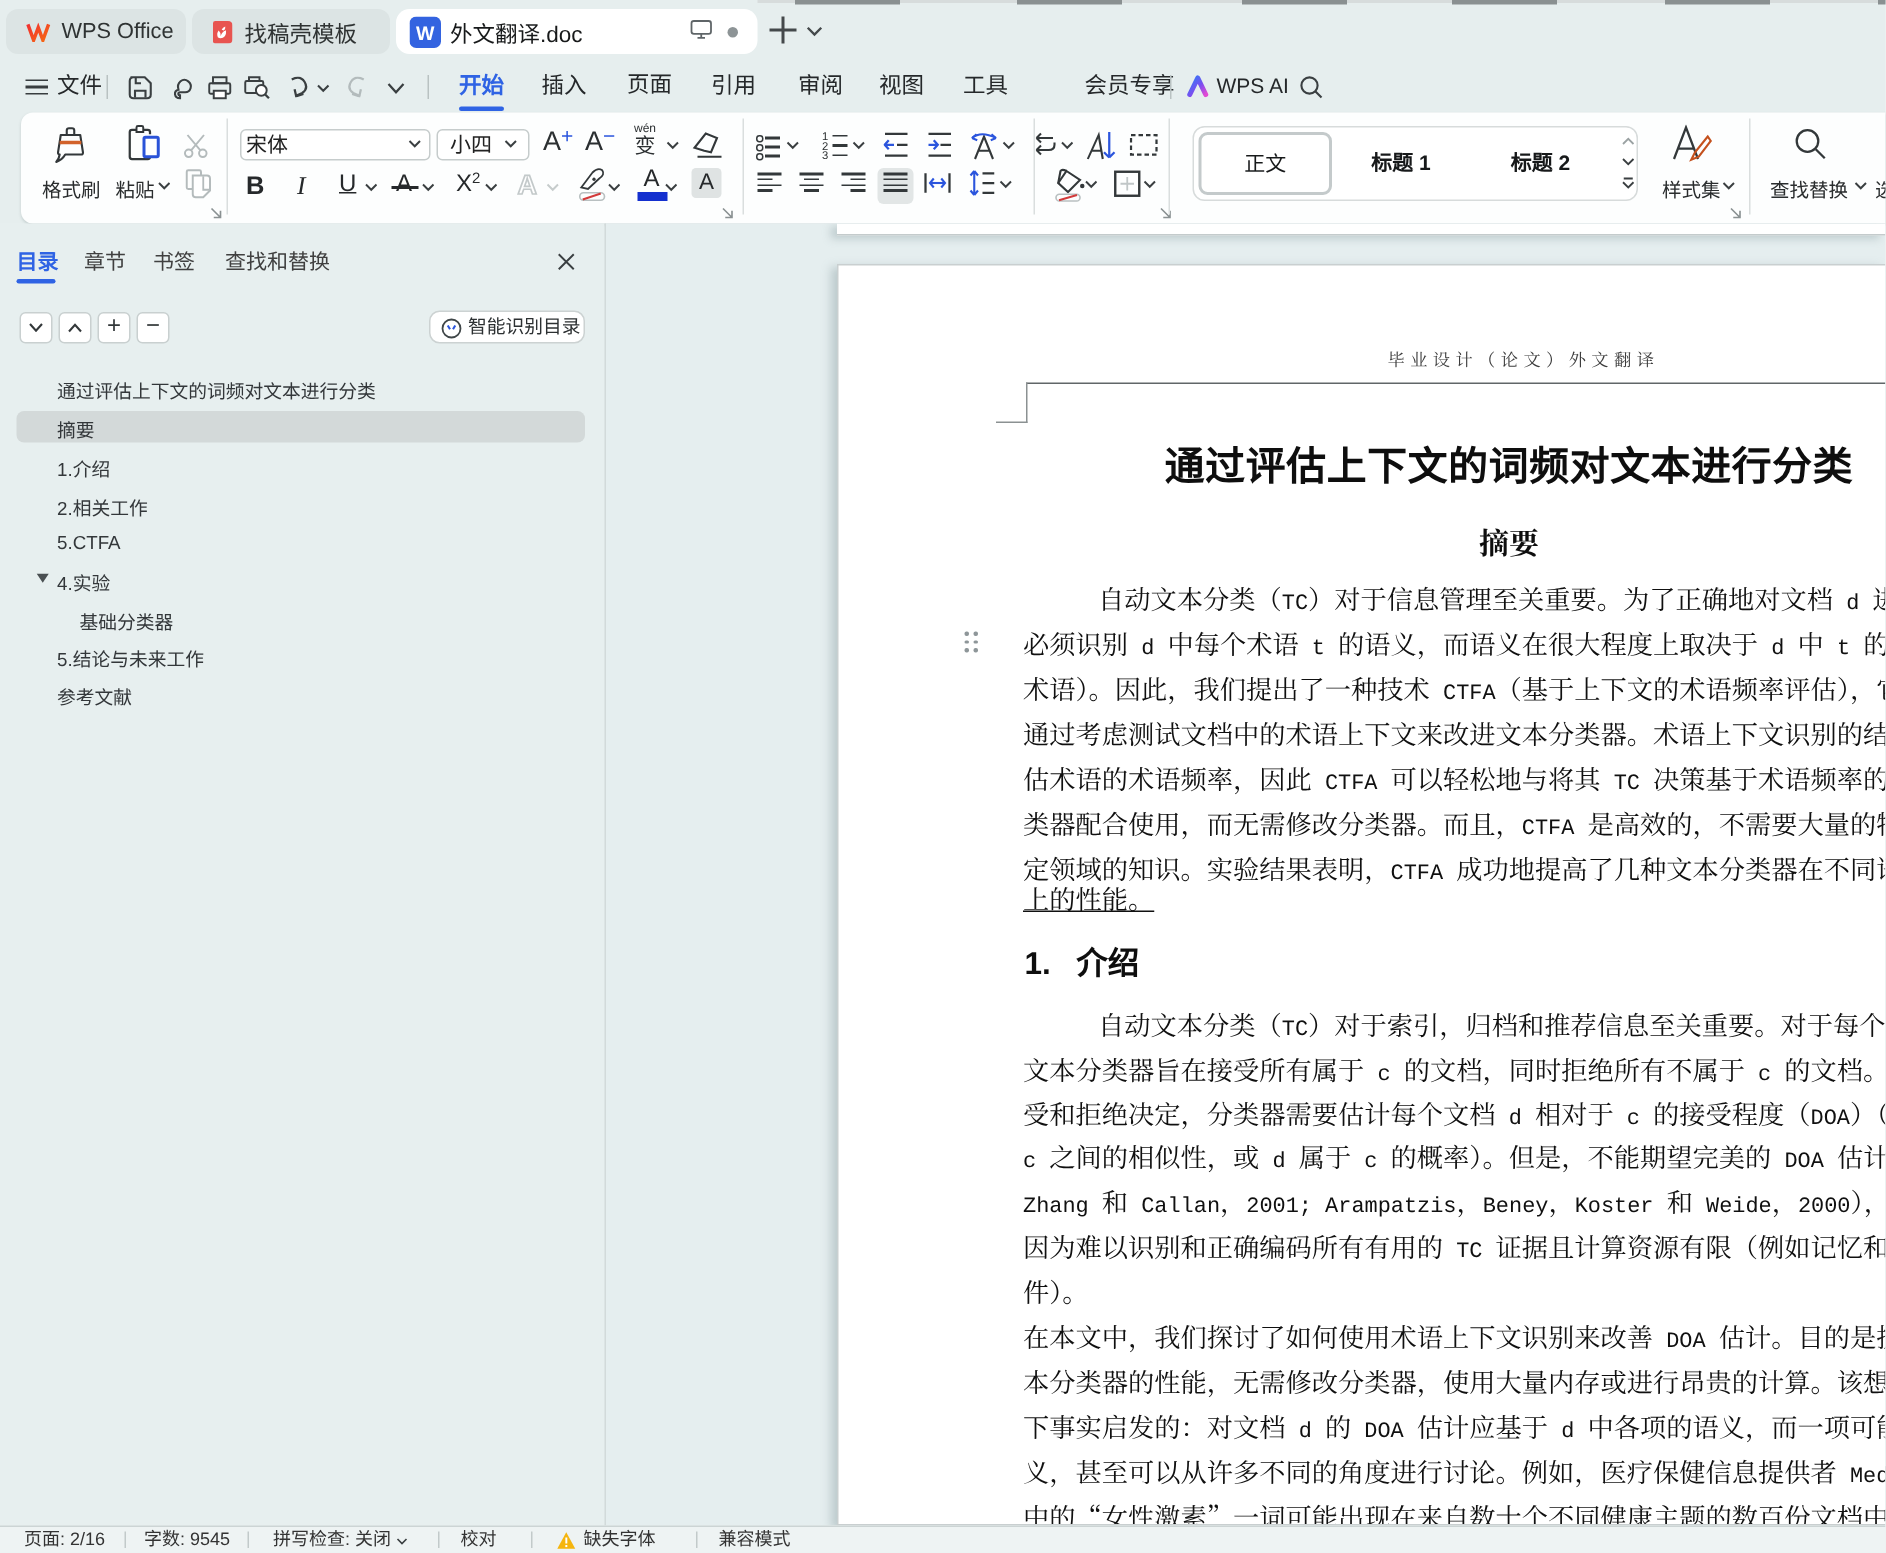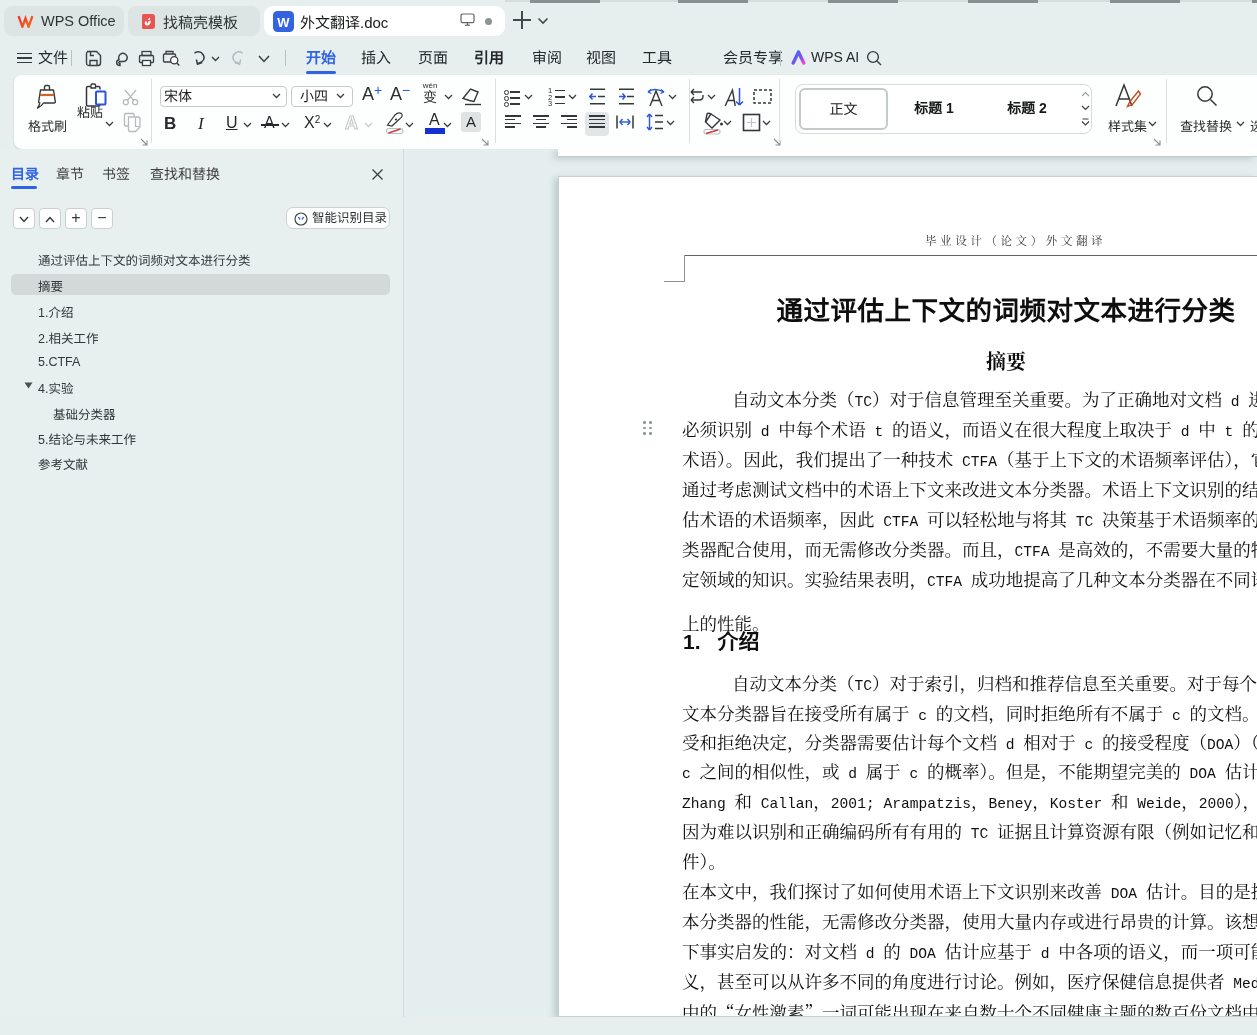--- a/index.html
+++ b/index.html
@@ -128,22 +128,22 @@
         <path d="M11.5 2 Q6 -1 3 3.5 Q0.2 8 4.5 11 L9 13" fill="none" stroke="#b3bbbc" stroke-width="1.5"></path>
         <path d="M8.5 8.5 L9.5 13.2 L4.5 13.8" fill="none" stroke="#b3bbbc" stroke-width="1.5" transform="rotate(25 9 11)"></path>
       </svg>
     <svg class="abs" style="left:258px;top:15px" width="12" height="8" viewBox="0 0 12 8">
         <path d="M1 1 L6 6.5 L11 1" fill="none" stroke="#3a3f41" stroke-width="1.5"></path>
       </svg>
     <div class="msep" style="left:285px;"></div>
     <div class="mtab" style="left:305px;width:32px;color:#2f63e4;font-weight:bold;">开始</div>
     <div class="abs" style="left:306px;top:31px;width:30px;height:3px;background:#2f63e4;border-radius:2px;"></div>
     <div class="mtab" style="left:360px;width:32px;">插入</div>
-    <div class="mtab" style="left:417px;width:32px;">页面</div>
-    <div class="mtab" style="left:473px;width:32px;font-weight:bold;">引用</div>
+    <div class="mtab" style="left:417px;width:32px;font-family:Liberation Serif, serif;">页面</div>
+    <div class="mtab" style="left:473px;width:32px;">引用</div>
     <div class="mtab" style="left:531px;width:32px;">审阅</div>
     <div class="mtab" style="left:585px;width:32px;">视图</div>
     <div class="mtab" style="left:641px;width:32px;">工具</div>
     <div class="mtab" style="left:721px;width:64px;">会员专享</div>
     <div class="msep" style="left:780px;"></div>
     <svg class="abs" style="left:791px;top:10px" width="15" height="15" viewBox="0 0 15 15">
         <defs>
           <linearGradient id="ai" x1="0" y1="0" x2="1" y2="1">
             <stop offset="0" stop-color="#2f7cf6"></stop>
             <stop offset="0.55" stop-color="#7a4ff0"></stop>
@@ -166,21 +166,21 @@
         <path d="M5.5 6 H18.5 L20.3 17.5 Q20.5 19 19 19 H8.5 Q6.5 22.5 2.5 24 Q4.5 21.5 4.8 19 Q3.5 19 3.7 17.5 Z" fill="none" stroke="#33383a" stroke-width="1.4" stroke-linejoin="round"></path>
         <path d="M4.8 11 H19.2" stroke="#d2622a" stroke-width="2.2"></path>
       </svg>
     <div class="tlab" style="left:28px;top:41px;">格式刷</div>
     <svg class="abs" style="left:84px;top:8px" width="24" height="25" viewBox="0 0 24 25">
         <path d="M7 3.5 L4 3.5 Q2.5 3.5 2.5 5 L2.5 21.5 Q2.5 23 4 23 L14.5 23 Q16 23 16 21.5 L16 19.5" fill="none" stroke="#33383a" stroke-width="1.5"></path>
         <path d="M7 5 L7 2 Q7 1 8 1 L10.5 1 Q11.5 1 11.5 2 L11.5 5 Z" fill="none" stroke="#33383a" stroke-width="1.3"></path>
         <path d="M12 3.5 L14.5 3.5 Q16 3.5 16 5 L16 6.5" fill="none" stroke="#33383a" stroke-width="1.5"></path>
         <rect x="12" y="8.5" width="9.5" height="13" rx="1" fill="#fff" stroke="#2a53d8" stroke-width="2"></rect>
       </svg>
-    <div class="tlab" style="left:77px;top:27px;text-align:center;">粘贴</div>
+    <div class="tlab" style="left:77px;top:41px;text-align:center;">粘贴</div>
     <svg class="abs" style="left:105px;top:46px" width="9" height="6" viewBox="0 0 9 6">
         <path d="M1 1 L4.5 4.5 L8 1" fill="none" stroke="#3a3f41" stroke-width="1.3"></path>
       </svg>
     <svg class="abs" style="left:122px;top:14px" width="19" height="17" viewBox="0 0 19 17">
         <circle cx="3.8" cy="13.2" r="2.5" fill="none" stroke="#b4bbbc" stroke-width="1.3"></circle>
         <circle cx="13.2" cy="13.2" r="2.5" fill="none" stroke="#b4bbbc" stroke-width="1.3"></circle>
         <path d="M5.4 11.3 L14 1 M11.6 11.3 L3 1" stroke="#b4bbbc" stroke-width="1.3"></path>
       </svg>
     <svg class="abs" style="left:123px;top:37px" width="19" height="21" viewBox="0 0 19 21">
         <rect x="1.5" y="1.5" width="9.5" height="12.5" rx="1" fill="none" stroke="#b4bbbc" stroke-width="1.3"></rect>
@@ -446,21 +446,21 @@
       <div class="abs" style="left:105px;top:104px;width:21px;height:1px;background:#8b9192;"></div>
       <div class="doctext" style="left:125px;top:112px;width:644px;text-align:center;font-size:26.5px;font-weight:bold;font-family:'Liberation Sans',sans-serif;color:#0e0e0e;letter-spacing:0.5px;">通过评估上下文的词频对文本进行分类</div>
       <div class="doctext" style="left:125px;top:169px;width:644px;text-align:center;font-size:20px;font-weight:bold;color:#0e0e0e;">摘要</div>
       <div class="bl" style="top:208px;left:173px;">自动文本分类（<span class="lt">TC</span>）对于信息管理至关重要。为了正确地对文档<span class="lt"> d </span>进行分类，</div>
       <div class="bl" style="top:238px;">必须识别<span class="lt"> d </span>中每个术语<span class="lt"> t </span>的语义，而语义在很大程度上取决于<span class="lt"> d </span>中<span class="lt"> t </span>的上下文（</div>
       <div class="bl" style="top:268px;">术语）。因此，我们提出了一种技术<span class="lt"> CTFA</span>（基于上下文的术语频率评估），它</div>
       <div class="bl" style="top:298px;">通过考虑测试文档中的术语上下文来改进文本分类器。术语上下文识别的结果</div>
       <div class="bl" style="top:328px;">估术语的术语频率，因此<span class="lt"> CTFA </span>可以轻松地与将其<span class="lt"> TC </span>决策基于术语频率的各种</div>
       <div class="bl" style="top:358px;">类器配合使用，而无需修改分类器。而且，<span class="lt">CTFA </span>是高效的，不需要大量的特定</div>
       <div class="bl" style="top:388px;">定领域的知识。实验结果表明，<span class="lt">CTFA </span>成功地提高了几种文本分类器在不同语料</div>
-      <div class="bl" style="top:432px;">上的性能。</div>
+      <div class="bl" style="top:408px;text-decoration:underline;">上的性能。</div>
       <div class="doctext" style="left:124px;top:448px;font-size:21px;font-weight:bold;font-family:'Liberation Sans',sans-serif;color:#0e0e0e;">1.<span style="display:inline-block;width:17px;"></span>介绍</div>
       <div class="bl" style="top:492px;left:173px;">自动文本分类（<span class="lt">TC</span>）对于索引，归档和推荐信息至关重要。对于每个类别，</div>
       <div class="bl" style="top:522px;">文本分类器旨在接受所有属于<span class="lt"> c </span>的文档，同时拒绝所有不属于<span class="lt"> c </span>的文档。为了做</div>
       <div class="bl" style="top:551px;">受和拒绝决定，分类器需要估计每个文档<span class="lt"> d </span>相对于<span class="lt"> c </span>的接受程度（<span class="lt">DOA</span>）（例如</div>
       <div class="bl" style="top:580px;"><span class="lt">c </span>之间的相似性，或<span class="lt"> d </span>属于<span class="lt"> c </span>的概率）。但是，不能期望完美的<span class="lt"> DOA </span>估计（，</div>
       <div class="bl" style="top:610px;"><span class="lt">Zhang </span>和<span class="lt"> Callan</span>，<span class="lt">2001; Arampatzis</span>，<span class="lt">Beney</span>，<span class="lt">Koster </span>和<span class="lt"> Weide</span>，<span class="lt">2000</span>），这是</div>
       <div class="bl" style="top:640px;">因为难以识别和正确编码所有有用的<span class="lt"> TC </span>证据且计算资源有限（例如记忆和硬件</div>
       <div class="bl" style="top:670px;">件）。</div>
       <div class="bl" style="top:700px;">在本文中，我们探讨了如何使用术语上下文识别来改善<span class="lt"> DOA </span>估计。目的是提高</div>
       <div class="bl" style="top:730px;">本分类器的性能，无需修改分类器，使用大量内存或进行昂贵的计算。该想法是</div>
@@ -471,13 +471,34 @@
     <div class="abs" style="left:239px;top:272px;width:9px;height:14px;">
       <div style="position:absolute;left:0;top:0;width:2.6px;height:2.6px;border-radius:50%;background:#8e9699;"></div>
       <div style="position:absolute;left:6px;top:0;width:2.6px;height:2.6px;border-radius:50%;background:#8e9699;"></div>
       <div style="position:absolute;left:0;top:5.5px;width:2.6px;height:2.6px;border-radius:50%;background:#8e9699;"></div>
       <div style="position:absolute;left:6px;top:5.5px;width:2.6px;height:2.6px;border-radius:50%;background:#8e9699;"></div>
       <div style="position:absolute;left:0;top:11px;width:2.6px;height:2.6px;border-radius:50%;background:#8e9699;"></div>
       <div style="position:absolute;left:6px;top:11px;width:2.6px;height:2.6px;border-radius:50%;background:#8e9699;"></div>
     </div>
   </div>
 
+  <div id="statusbar">
+    <div class="sbit" style="left:16px;">页面: 2/16</div>
+    <div class="ssep" style="left:83px;"></div>
+    <div class="sbit" style="left:96px;">字数: 9545</div>
+    <div class="ssep" style="left:165px;"></div>
+    <div class="sbit" style="left:182px;">拼写检查: 关闭</div>
+    <svg class="abs" style="left:264px;top:7px" width="8" height="5" viewBox="0 0 8 5">
+        <path d="M1 1 L4 4 L7 1" fill="none" stroke="#3a3f41" stroke-width="1.1"></path>
+      </svg>
+    <div class="ssep" style="left:292px;"></div>
+    <div class="sbit" style="left:307px;">校对</div>
+    <div class="ssep" style="left:354px;"></div>
+    <svg class="abs" style="left:371px;top:3px" width="13" height="12" viewBox="0 0 13 12">
+        <path d="M6.5 0.5 L12.5 11.5 L0.5 11.5 Z" fill="#f5b50e"></path>
+        <rect x="5.9" y="4" width="1.3" height="4" fill="#fff"></rect>
+        <rect x="5.9" y="9" width="1.3" height="1.4" fill="#fff"></rect>
+      </svg>
+    <div class="sbit" style="left:389px;">缺失字体</div>
+    <div class="ssep" style="left:464px;"></div>
+    <div class="sbit" style="left:479px;">兼容模式</div>
+  </div>
 </div>
 
 </body></html>

